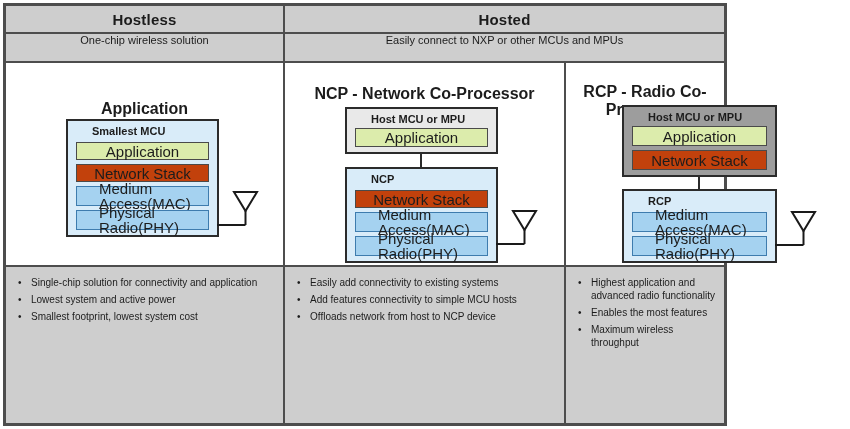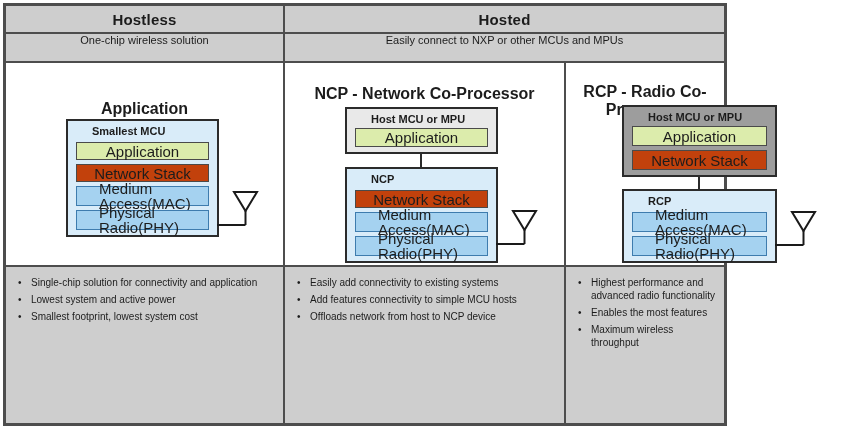--- a/index.html
+++ b/index.html
@@ -138,19 +138,19 @@
   </div>
   <div class="cell gray b-r bullets-cell">
     <ul class="bullets">
       <li>Easily add connectivity to existing systems</li>
       <li>Add features connectivity to simple MCU hosts</li>
       <li>Offloads network from host to NCP device</li>
     </ul>
   </div>
   <div class="cell gray bullets-cell">
     <ul class="bullets">
-      <li>Highest performance and advanced radio functionality</li>
+      <li>Highest application and advanced radio functionality</li>
       <li>Enables the most features</li>
       <li>Maximum wireless throughput</li>
     </ul>
   </div>
 
 </div>
 
 </body></html>

